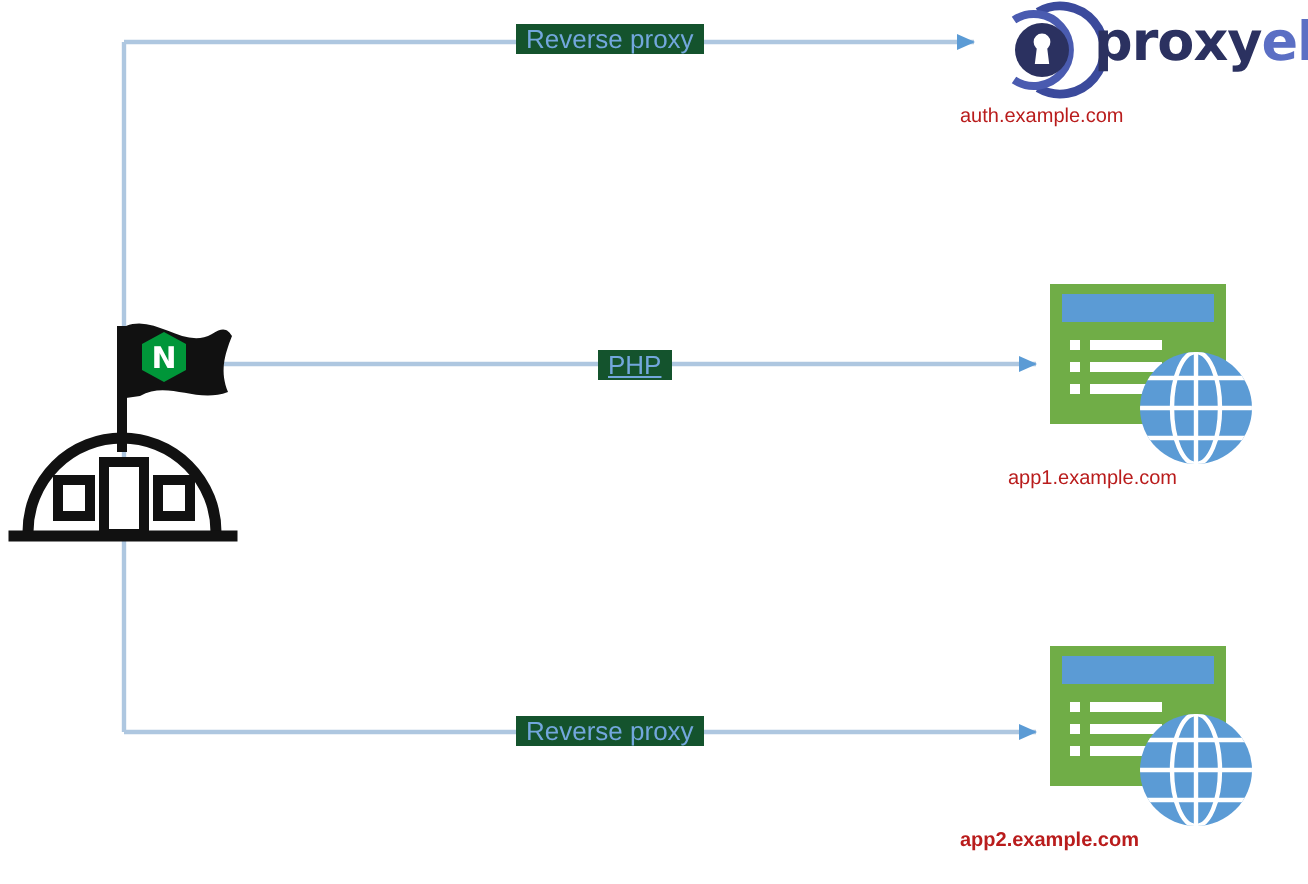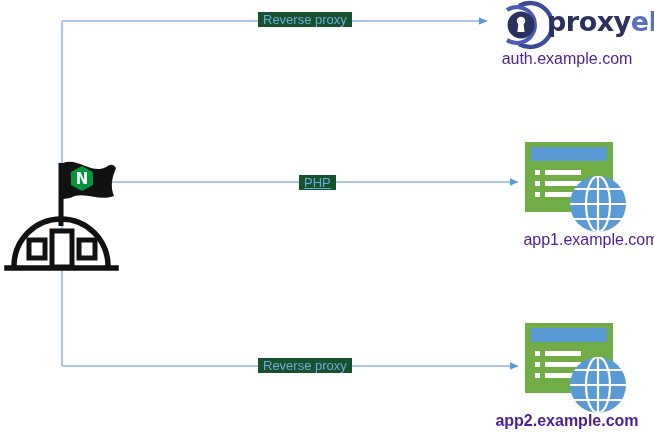--- a/index.html
+++ b/index.html
@@ -30,26 +30,25 @@
     white-space: nowrap;
     background: #14532d;
     padding: 0 5px;
   }
   #label-reverse-proxy-auth { left: 258px; top: 12px; }
   #label-php { left: 299px; top: 175px; text-decoration: underline; }
   #label-reverse-proxy-app2 { left: 258px; top: 358px; }
 
   .host-label {
     position: absolute;
-    color: #4c1d95;
+    color: #b91c1c;
     font-family: "Liberation Sans", sans-serif;
-    font-size: 16px;
+    font-size: 10px;
     line-height: 16px;
     white-space: nowrap;
-    text-align: center;
   }
   #label-auth-host { left: 480px; top: 51px; width: 174px; }
   #label-app1-host { left: 504px; top: 232px; width: 174px; }
   #label-app2-host { left: 480px; top: 413px; width: 174px; font-weight: bold; }
 
   .logo-text {
     position: absolute;
     left: 547px;
     top: 7px;
     font-family: "DejaVu Sans", sans-serif;

